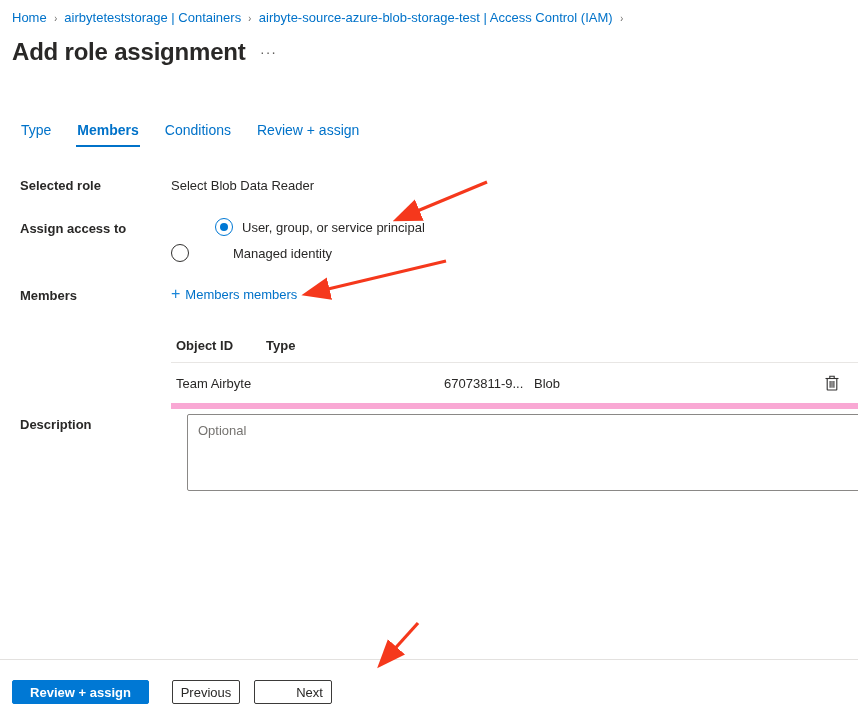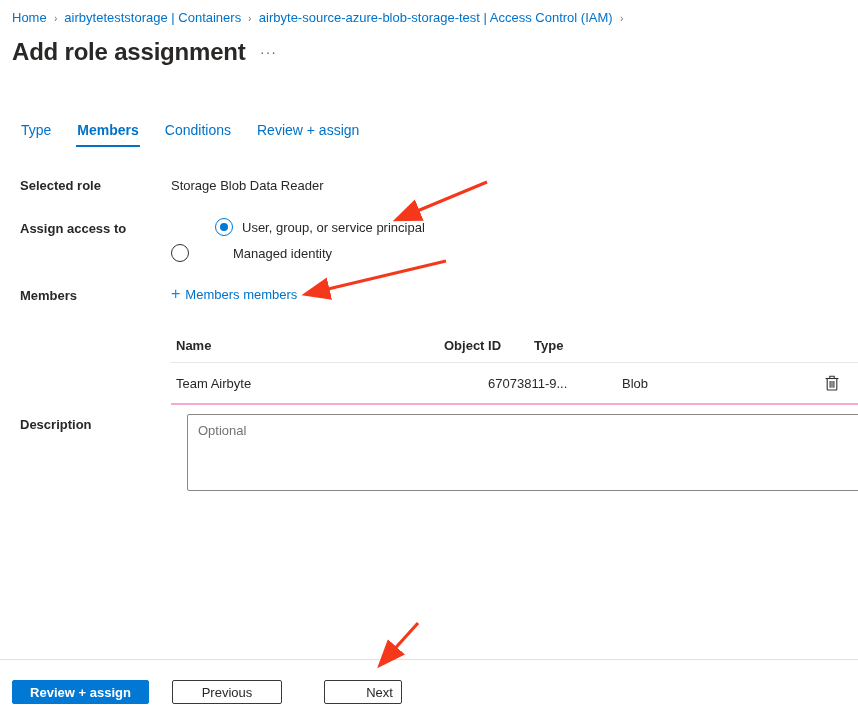--- a/index.html
+++ b/index.html
@@ -32,38 +32,38 @@
   .radio-circle.checked::after { content: ""; position: absolute; left: 4px; top: 4px; width: 8px; height: 8px; border-radius: 50%; background: #0078d4; }
   .radio-label { font-size: 13px; color: #292827; }
 
   
   .select-members { position: absolute; left: 171px; top: 286px; font-size: 13px; color: #0072c9; cursor: pointer; display: flex; align-items: center; gap: 5px; }
   .plus-glyph { font-size: 16px; font-weight: 300; color: #1a86d9; line-height: 1; }
 
   
   .members-table { position: absolute; left: 171px; top: 332px; width: 687px; font-size: 13px; }
   .mt-header { display: flex; color: #292827; font-weight: bold; padding: 6px 0 9px 5px; border-bottom: 1px solid #e8e6e4; }
-  .mt-row { display: flex; align-items: center; padding: 12px 0 12px 5px; border-bottom: 2px solid #f9a8d4; gap: 44px; }
+  .mt-row { display: flex; align-items: center; padding: 12px 0 12px 5px; border-bottom: 6px solid #f9a8d4; }
   .col-name { width: 268px; }
   .col-objectid { width: 90px; }
   .col-type { flex: 1; }
   .col-action { width: 52px; display: flex; justify-content: center; }
   .trash-btn { cursor: pointer; background: none; border: none; padding: 0; display: flex; }
 
   
   .description-box { position: absolute; left: 171px; top: 414px; width: 686px; height: 77px; border: 1px solid #8a8886; border-radius: 2px; resize: none; font-family: "Liberation Sans", "DejaVu Sans", sans-serif; font-size: 13px; padding: 8px 10px; color: #292827; outline: none; margin-left: 16px; }
   .description-box::placeholder { color: #757370; }
 
   
   .footer-divider { position: absolute; left: 0; top: 659px; width: 858px; height: 1px; background: #e3e1df; }
   .footer { position: absolute; left: 12px; top: 680px; display: flex; align-items: center; }
   .btn { font-family: "Liberation Sans", "DejaVu Sans", sans-serif; font-size: 13px; height: 24px; border-radius: 2px; cursor: pointer; display: inline-flex; align-items: center; justify-content: center; }
   .btn-primary { background: #0078d4; border: 1px solid #0078d4; color: #ffffff; font-weight: bold; width: 137px; margin-right: 23px; }
   .btn-secondary { background: #ffffff; border: 1px solid #3b3a39; color: #292827; }
-  .btn-previous { width: 110px; margin-right: 42px; }
+  .btn-previous { width: 68px; margin-right: 14px; }
   .btn-next { width: 78px; padding-left: 33px; }
 
   
   .annotation-layer { position: absolute; left: 0; top: 0; width: 858px; height: 710px; pointer-events: none; }
 </style>
 </head>
 <body>
 
 <nav class="breadcrumb">
   <a>Home</a>
@@ -78,41 +78,40 @@
 <span class="title-ellipsis">···</span>
 
 <div class="tabs">
   <div class="tab">Type</div>
   <div class="tab active">Members</div>
   <div class="tab">Conditions</div>
   <div class="tab">Review + assign</div>
 </div>
 
 <div class="field-label" style="top:178px;">Selected role</div>
-<div class="field-value" style="top:178px;">Storage Blob Data Reader</div>
+<div class="field-value" style="top:178px;">Select Blob Data Reader</div>
 
 <div class="field-label" style="top:221px;">Assign access to</div>
 <div class="radio-row" style="top:218px;padding-left:44px;">
   <span class="radio-circle checked"></span>
   <span class="radio-label">User, group, or service principal</span>
 </div>
 <div class="radio-row" style="top:244px;gap:44px;">
   <span class="radio-circle"></span>
   <span class="radio-label">Managed identity</span>
 </div>
 
 <div class="field-label" style="top:288px;">Members</div>
 <div class="select-members">
   <span class="plus-glyph">+</span>
   <span>Members members</span>
 </div>
 
 <div class="members-table">
   <div class="mt-header">
-    <div class="col-name">Name</div>
     <div class="col-objectid">Object ID</div>
     <div class="col-type">Type</div>
     <div class="col-action"></div>
   </div>
   <div class="mt-row">
     <div class="col-name">Team Airbyte</div>
     <div class="col-objectid">67073811-9...</div>
     <div class="col-type">Blob</div>
     <div class="col-action">
       <button class="trash-btn">

